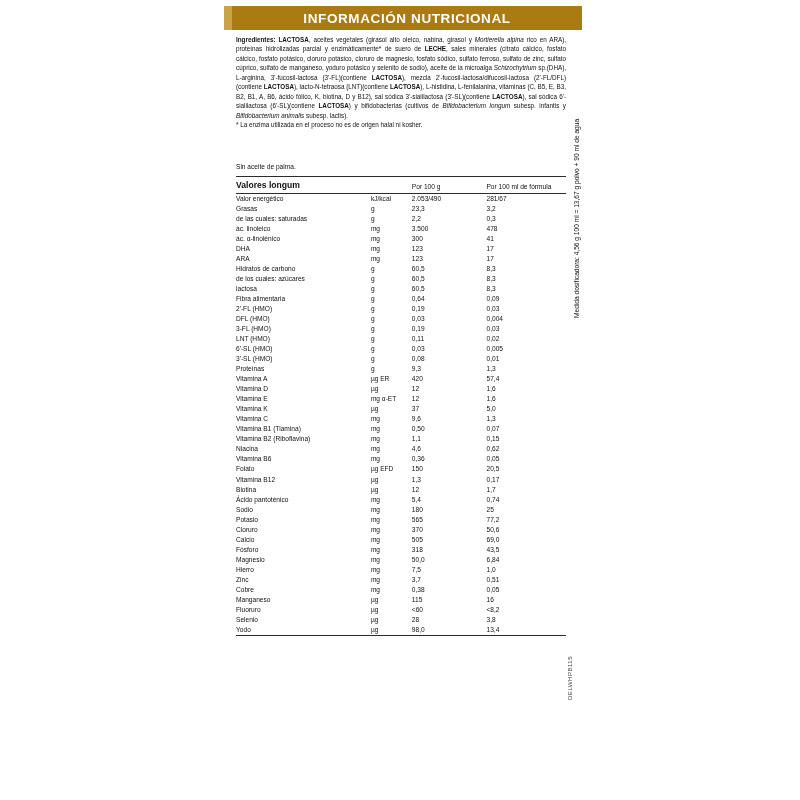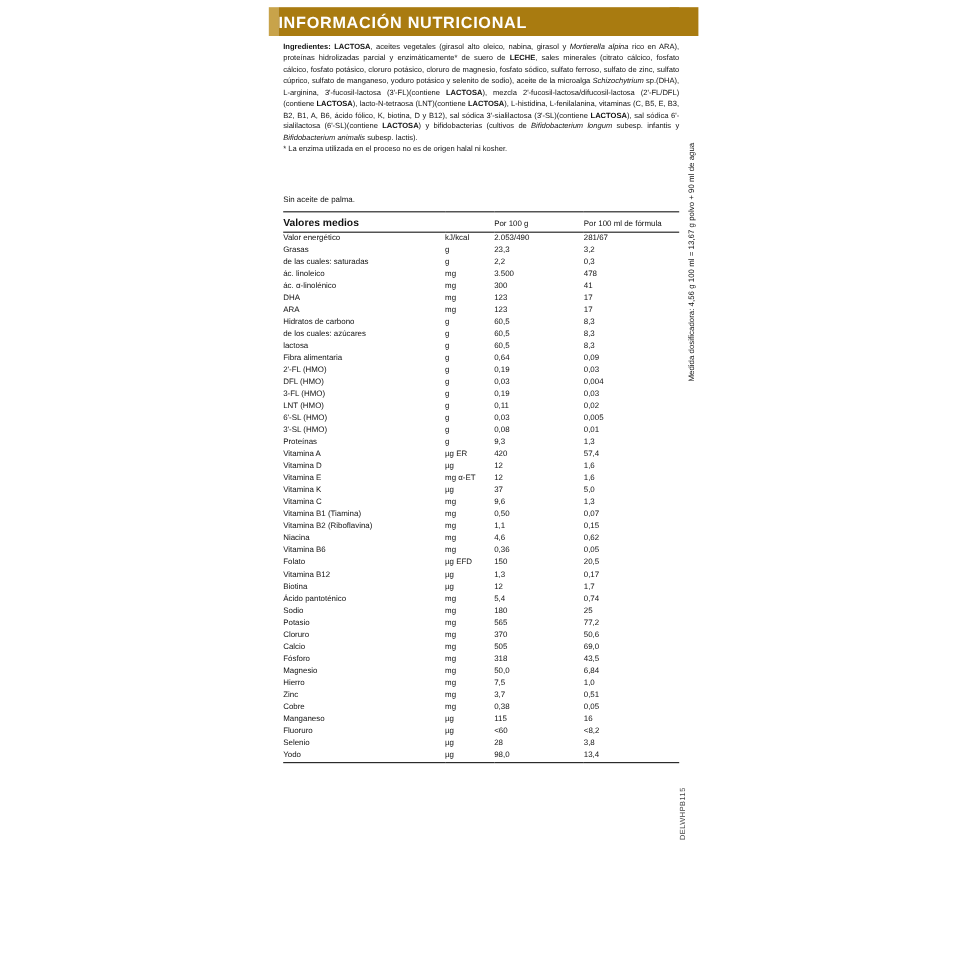--- a/index.html
+++ b/index.html
@@ -15,21 +15,21 @@
     background: #ffffff;
     overflow: hidden;
   }
 
   
   .header-band {
     position: absolute;
     left: 232px; top: 6px;
     width: 350px; height: 24px;
     background: #a97b10;
-    display: flex; align-items: center; 
+    display: flex; align-items: center; justify-content: center;
   }
   .header-band .title {
     color: #ffffff;
     font-size: 13.5px;
     font-weight: bold;
     letter-spacing: 0.6px;
   }
 
   
   .gold-left, .gold-right {
@@ -150,21 +150,21 @@
     <span id="ing-text"> <b>LACTOSA</b>, aceites vegetales (girasol alto oleico, nabina, girasol y <i>Mortierella alpina</i> rico en ARA), proteínas hidrolizadas parcial y enzimáticamente* de suero de <b>LECHE</b>, sales minerales (citrato cálcico, fosfato cálcico, fosfato potásico, cloruro potásico, cloruro de magnesio, fosfato sódico, sulfato ferroso, sulfato de zinc, sulfato cúprico, sulfato de manganeso, yoduro potásico y selenito de sodio), aceite de la microalga <i>Schizochytrium</i> sp.(DHA), L-arginina, 3'-fucosil-lactosa (3'-FL)(contiene <b>LACTOSA</b>), mezcla 2'-fucosil-lactosa/difucosil-lactosa (2'-FL/DFL)(contiene <b>LACTOSA</b>), lacto-N-tetraosa (LNT)(contiene <b>LACTOSA</b>), L-histidina, L-fenilalanina, vitaminas (C, B5, E, B3, B2, B1, A, B6, ácido fólico, K, biotina, D y B12), sal sódica 3'-sialilactosa (3'-SL)(contiene <b>LACTOSA</b>), sal sódica 6'-sialilactosa (6'-SL)(contiene <b>LACTOSA</b>) y bifidobacterias (cultivos de <i>Bifidobacterium longum</i> subesp. infantis y <i>Bifidobacterium animalis</i> subesp. lactis).</span><br>
     <span>* La enzima utilizada en el proceso no es de origen halal ni kosher.</span>
   </div>
 
   <div class="no-palma">Sin aceite de palma.</div>
 
   <div class="table-wrap">
     <table class="nutri">
       <tbody id="nutri-body">
         <tr class="head-row">
-          <td class="c-name">Valores medios</td>
+          <td class="c-name">Valores longum</td>
           <td class="c-unit"></td>
           <td class="c-100g">Por 100 g</td>
           <td class="c-100ml">Por 100 ml de fórmula</td>
         </tr>
       <tr>
             <td class="c-name">Valor energético</td>
             <td class="c-unit">kJ/kcal</td>
             <td class="c-100g">2.053/490</td>
             <td class="c-100ml">281/67</td>
           </tr>

